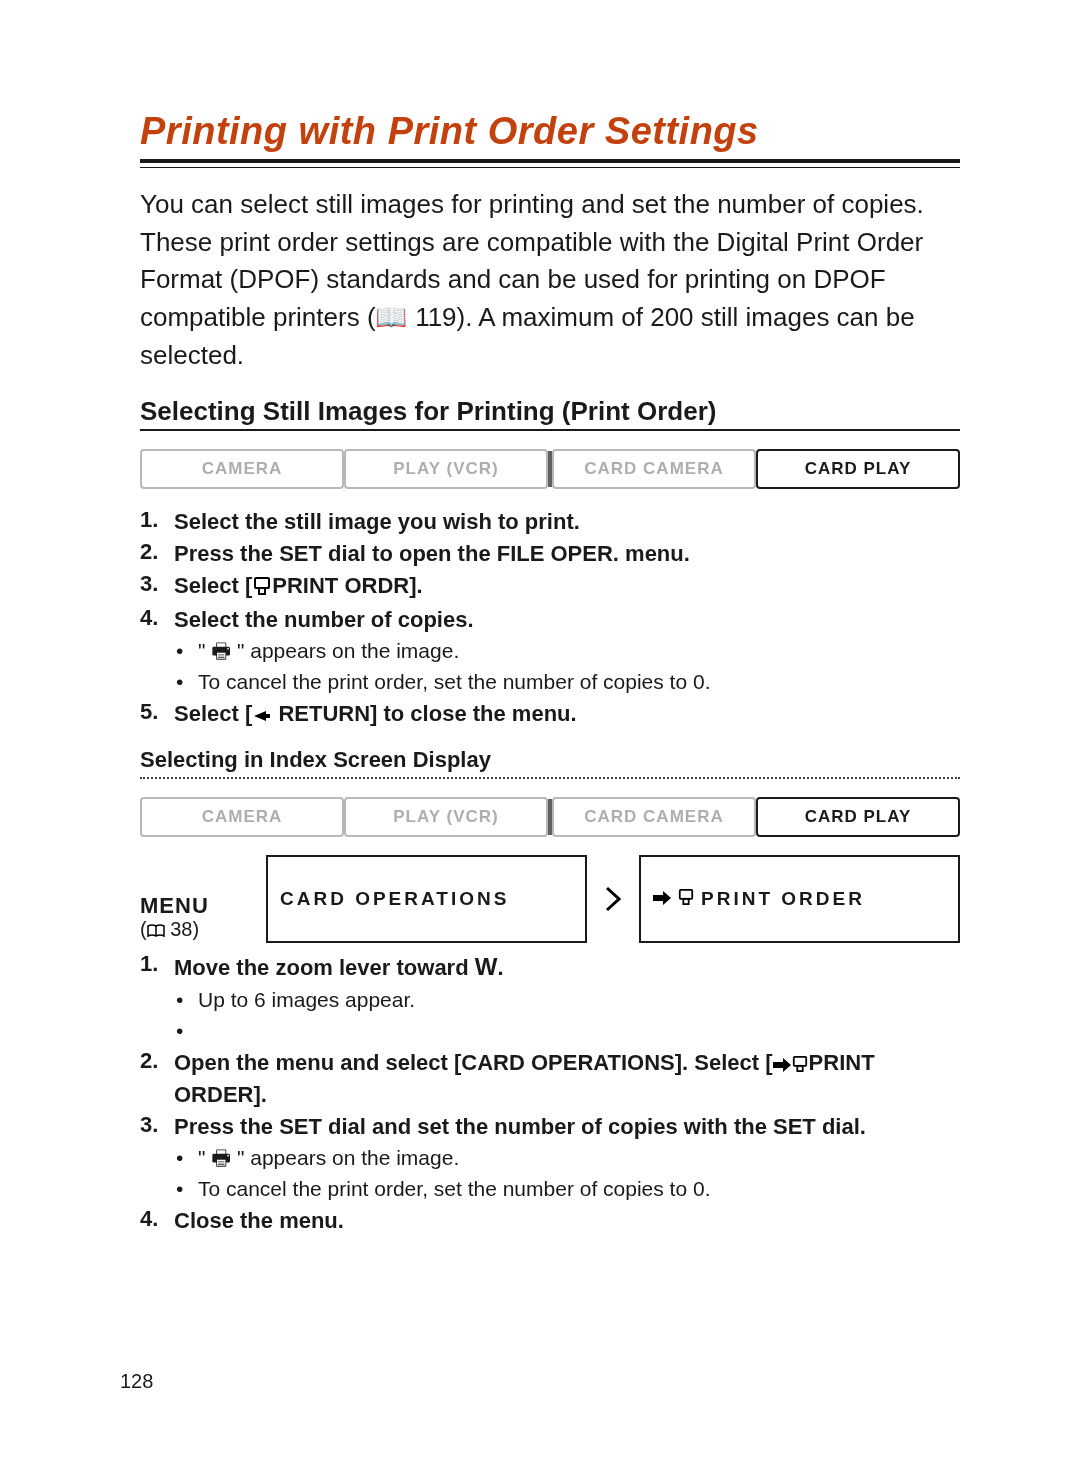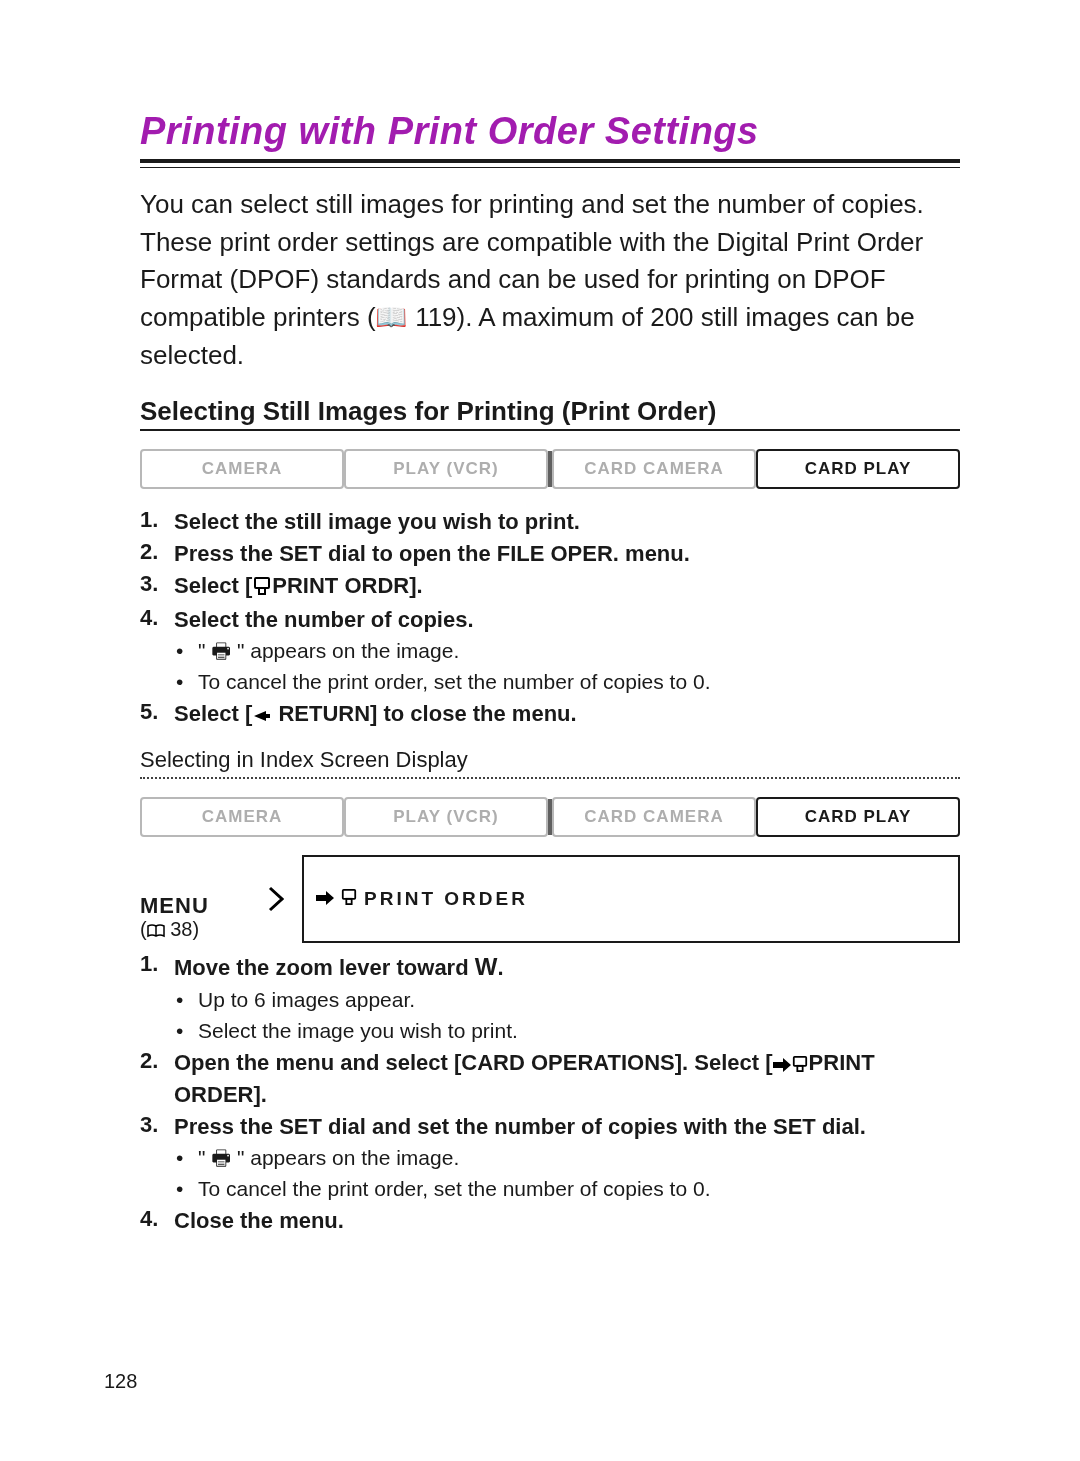--- a/index.html
+++ b/index.html
@@ -13,21 +13,21 @@
     box-sizing: border-box;
     padding: 110px 120px 60px 140px;
     font-family: "Helvetica Neue", Helvetica, Arial, sans-serif;
     color: #1a1a1a;
     position: relative;
   }
   .title {
     font-size: 38px;
     font-weight: 800;
     font-style: italic;
-    color: #a21caf;
+    color: #c2410c;
     letter-spacing: 0.5px;
     margin-bottom: 6px;
   }
   .title-rule {
     margin: 2px 0 18px 0;
     border-top: 4px solid #1a1a1a;
     border-bottom: 1px solid #1a1a1a;
     height: 4px;
   }
   .intro {
@@ -95,21 +95,21 @@
   .note-line {
     display: flex;
     gap: 8px;
     line-height: 1.45;
   }
   .bullet {
     min-width: 14px;
   }
   .subhead2 {
     font-size: 22px;
-    font-weight: 400;
+    font-weight: 700;
     margin-top: 16px;
     padding-bottom: 4px;
     border-bottom: 2px dotted #404040;
   }
   .menu-row {
     display: flex;
     align-items: stretch;
     gap: 16px;
     margin: 6px 0 8px 0;
   }
@@ -145,21 +145,21 @@
     align-items:center;
     justify-content:center;
     width: 20px;
   }
   .book-icon, .print-icon, .return-icon, .go-icon {
     display: inline-block;
     vertical-align: -2px;
   }
   .page-number {
     position: absolute;
-    left: 104px;
+    left: 120px;
     bottom: 68px;
     font-size: 20px;
   }
   .w-letter {
     font-weight: 800;
     font-size: 24px;
   }
   svg { display: inline-block; }
 </style>
 </head>
@@ -236,20 +236,23 @@
 
   <div class="menu-row">
     <div class="menu-left">
       <div class="menu-label">MENU</div>
       <div class="menu-ref">
         <span>(</span><span class="book-icon"><svg width="18" height="14" viewBox="0 0 18 14">
               <path d="M1 2 Q5 0 9 2 Q13 0 17 2 L17 12 Q13 10 9 12 Q5 10 1 12 Z" fill="none" stroke="#000" stroke-width="1.5"></path>
               <line x1="9" y1="2" x2="9" y2="12" stroke="#000" stroke-width="1.5"></line>
             </svg></span><span> 38)</span>
       </div>
+    </div>
+    <div class="menu-box">
+      <span>CARD OPERATIONS</span>
     </div>
     <div class="menu-arrow">
       <svg width="16" height="26" viewBox="0 0 16 26">
           <path d="M2 2 L14 13 L2 24" fill="none" stroke="#000" stroke-width="3"></path>
         </svg>
     </div>
     <div class="menu-box">
       <span class="go-icon"><svg width="18" height="14" viewBox="0 0 18 14">
             <path d="M0 4 L10 4 L10 0 L18 7 L10 14 L10 10 L0 10 Z" fill="#000"></path>
           </svg></span>
@@ -268,21 +271,20 @@
         <span>Move the zoom lever toward </span><span class="w-letter">W</span><span>.</span>
       </div>
     </div>
     <div class="notes">
       <div class="note-line">
           <span class="bullet">•</span>
           <span>Up to 6 images appear.</span>
         </div>
       <div class="note-line">
           <span class="bullet">•</span>
-          <span>Select the image you wish to print.</span>
         </div>
     </div>
     <div class="step">
       <div class="step-num">2.</div>
       <div class="step-text">
         <span>Open the menu and select [CARD OPERATIONS]. Select [</span><span class="go-icon"><svg width="18" height="14" viewBox="0 0 18 14">
               <path d="M0 4 L10 4 L10 0 L18 7 L10 14 L10 10 L0 10 Z" fill="#000"></path>
             </svg></span><span class="print-icon"><svg width="18" height="16" viewBox="0 0 20 18">
               <rect x="3" y="1" width="14" height="10" rx="1" fill="none" stroke="#000" stroke-width="2"></rect>
               <rect x="7" y="11" width="6" height="6" fill="none" stroke="#000" stroke-width="2"></rect>

